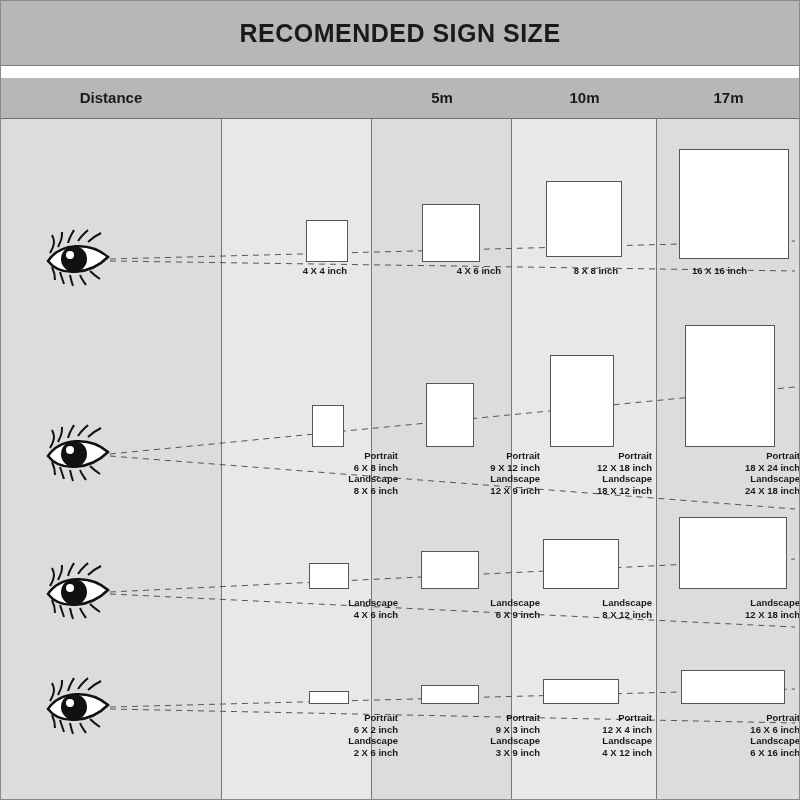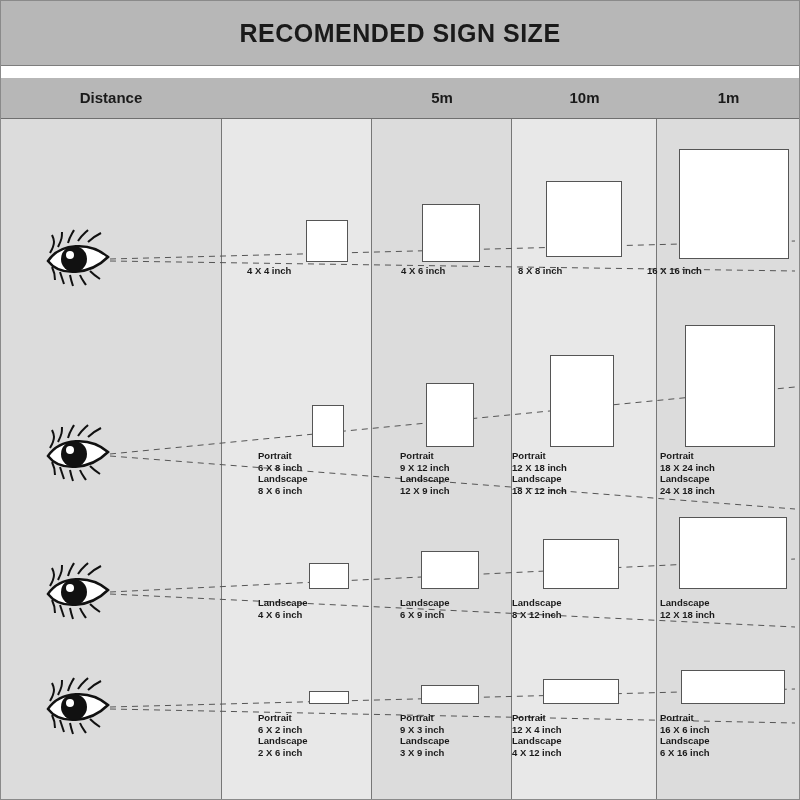--- a/index.html
+++ b/index.html
@@ -90,21 +90,21 @@
   
   .sign {
     position: absolute;
     background: #ffffff;
     border: 1px solid #555555;
     box-sizing: border-box;
   }
   
   .caption {
     position: absolute;
-    text-align: left;
+    text-align: right;
     font-size: 9.5px;
     line-height: 11.5px;
     font-weight: bold;
     color: #1a1a1a;
     white-space: pre-line;
   }
   
   .eye {
     position: absolute;
   }
@@ -135,21 +135,21 @@
 <div id="page">
 
   <div id="title-bar">
     <div id="title-text">RECOMENDED SIGN SIZE</div>
   </div>
 
   <div id="header-row">
     <div class="header-cell" style="left:0px; width:222px;">Distance</div>
     <div class="header-cell" style="left:372px; width:140px;">5m</div>
     <div class="header-cell" style="left:512px; width:145px;">10m</div>
-    <div class="header-cell" style="left:657px; width:143px;">1m</div>
+    <div class="header-cell" style="left:657px; width:143px;">17m</div>
   </div>
 
   <div id="grid">
 
     <div class="col-band col-dark" style="left:0px;   width:222px;"></div>
     <div class="col-band col-light" style="left:222px; width:150px;"></div>
     <div class="col-band col-dark" style="left:372px; width:140px;"></div>
     <div class="col-band col-light" style="left:512px; width:145px;"></div>
     <div class="col-band col-dark" style="left:657px; width:143px;"></div>
 

